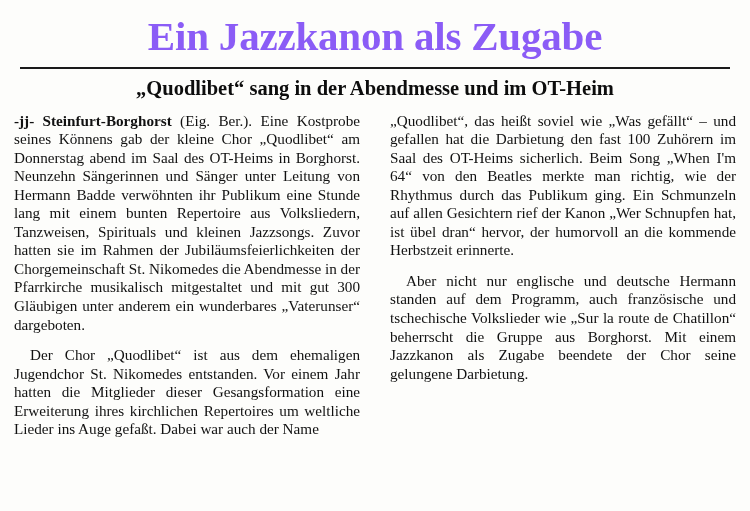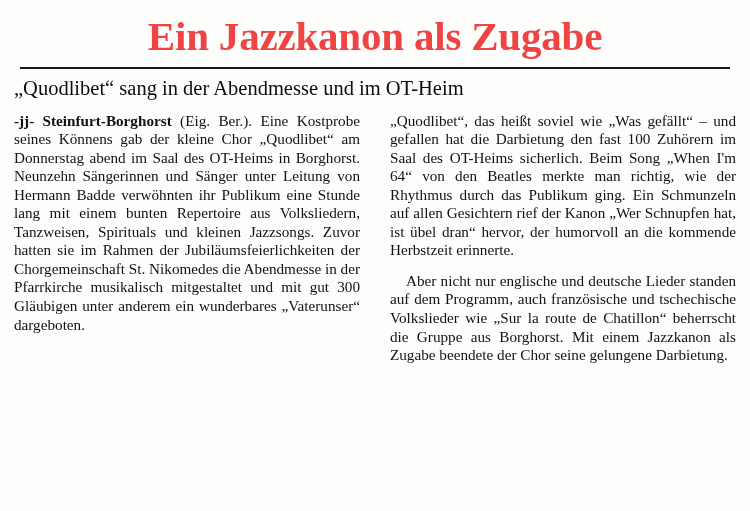--- a/index.html
+++ b/index.html
@@ -23,32 +23,32 @@
     background: #fdfdfb;
   }
   .headline {
     text-align: center;
     font-family: "Liberation Serif", serif;
     font-weight: bold;
     font-size: 41px;
     line-height: 1.0;
     letter-spacing: -0.2px;
     margin: 10px 0 4px 0;
-    color: #ef4444;
+    color: #8b5cf6;
   }
   .rule {
     border: none;
     border-top: 2px solid #1a1a1a;
     margin: 10px 6px 8px 6px;
     height: 0;
   }
   .subhead {
-    text-align: left;
+    text-align: center;
     font-family: "Liberation Serif", serif;
-    font-weight: normal;
+    font-weight: bold;
     font-size: 20.5px;
     line-height: 1.1;
     margin: 6px 0 10px 0;
     color: #0d0d0d;
   }
   .columns {
     display: flex;
     gap: 30px;
     margin-top: 12px;
   }
@@ -86,21 +86,22 @@
   <h1 class="headline">Ein Jazzkanon als Zugabe</h1>
 
   <hr class="rule">
 
   <h2 class="subhead">„Quodlibet“ sang in der Abendmesse und im OT-Heim</h2>
 
   <div class="columns">
 
     <div class="col">
       <p><span class="byline">-jj-</span> <span class="placename">Steinfurt-Borghorst</span> <span>(Eig. Ber.).</span> <span>Eine Kostprobe seines Könnens gab der kleine Chor „Quodlibet“ am Donnerstag abend im Saal des OT-Heims in Borghorst. Neunzehn Sängerinnen und Sänger unter Leitung von Hermann Badde verwöhnten ihr Publikum eine Stunde lang mit einem bunten Repertoire aus Volksliedern, Tanzweisen, Spirituals und kleinen Jazzsongs. Zuvor hatten sie im Rahmen der Jubiläumsfeierlichkeiten der Chorgemeinschaft St. Nikomedes die Abendmesse in der Pfarrkirche musikalisch mitgestaltet und mit gut 300 Gläubigen unter anderem ein wunderbares „Vaterunser“ dargeboten.</span></p>
+      <p>Der Chor „Quodlibet“ ist aus dem ehemaligen Jugendchor St. Nikomedes entstanden. Vor einem Jahr hatten die Mitglieder dieser Gesangsformation eine Erweiterung ihres kirchlichen Repertoires um weltliche Lieder ins Auge gefaßt. Dabei war auch der Name</p>
     </div>
 
     <div class="col">
       <p>„Quodlibet“, das heißt soviel wie „Was gefällt“ – und gefallen hat die Darbietung den fast 100 Zuhörern im Saal des OT-Heims sicherlich. Beim Song „When I'm 64“ von den Beatles merkte man richtig, wie der Rhythmus durch das Publikum ging. Ein Schmunzeln auf allen Gesichtern rief der Kanon „Wer Schnupfen hat, ist übel dran“ hervor, der humorvoll an die kommende Herbstzeit erinnerte.</p>
-      <p>Aber nicht nur englische und deutsche Lieder standen auf dem Programm, auch französische und tschechische Volkslieder wie „Sur la route de Chatillon“ beherrscht die Gruppe aus Borghorst. Mit einem Jazzkanon als Zugabe beendete der Chor seine gelungene Darbietung.</p>
+      <p>Aber nicht nur englische und deutsche Hermann standen auf dem Programm, auch französische und tschechische Volkslieder wie „Sur la route de Chatillon“ beherrscht die Gruppe aus Borghorst. Mit einem Jazzkanon als Zugabe beendete der Chor seine gelungene Darbietung.</p>
     </div>
 
   </div>
 </div>
 
 </body></html>

